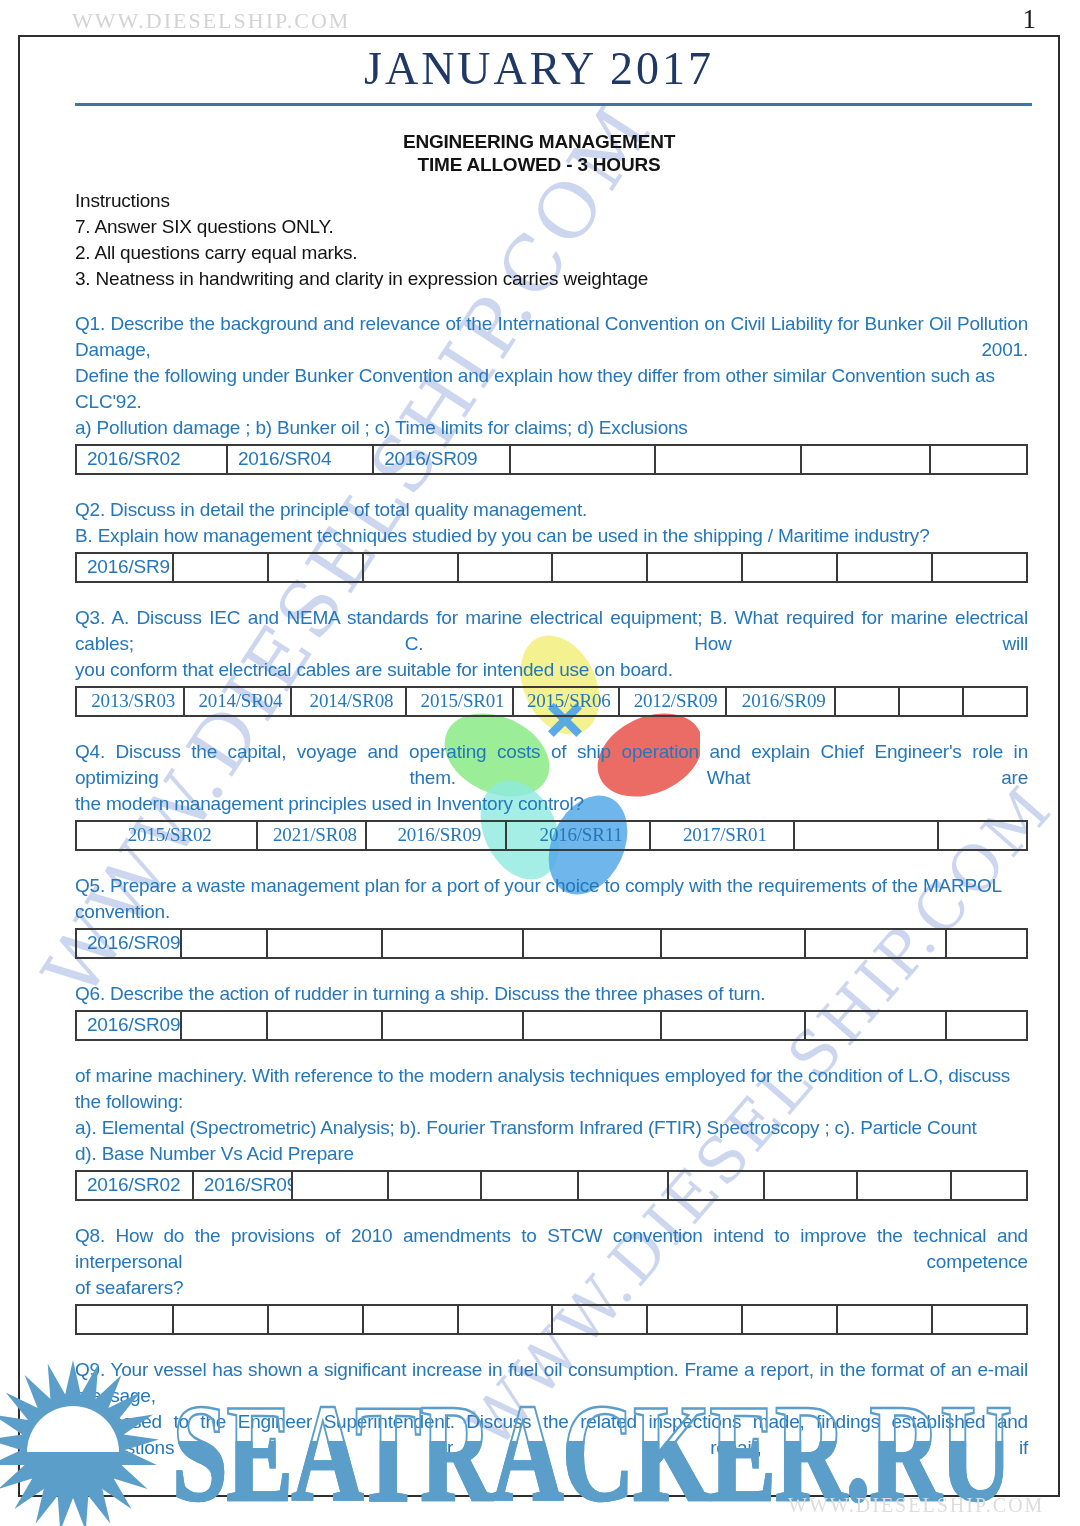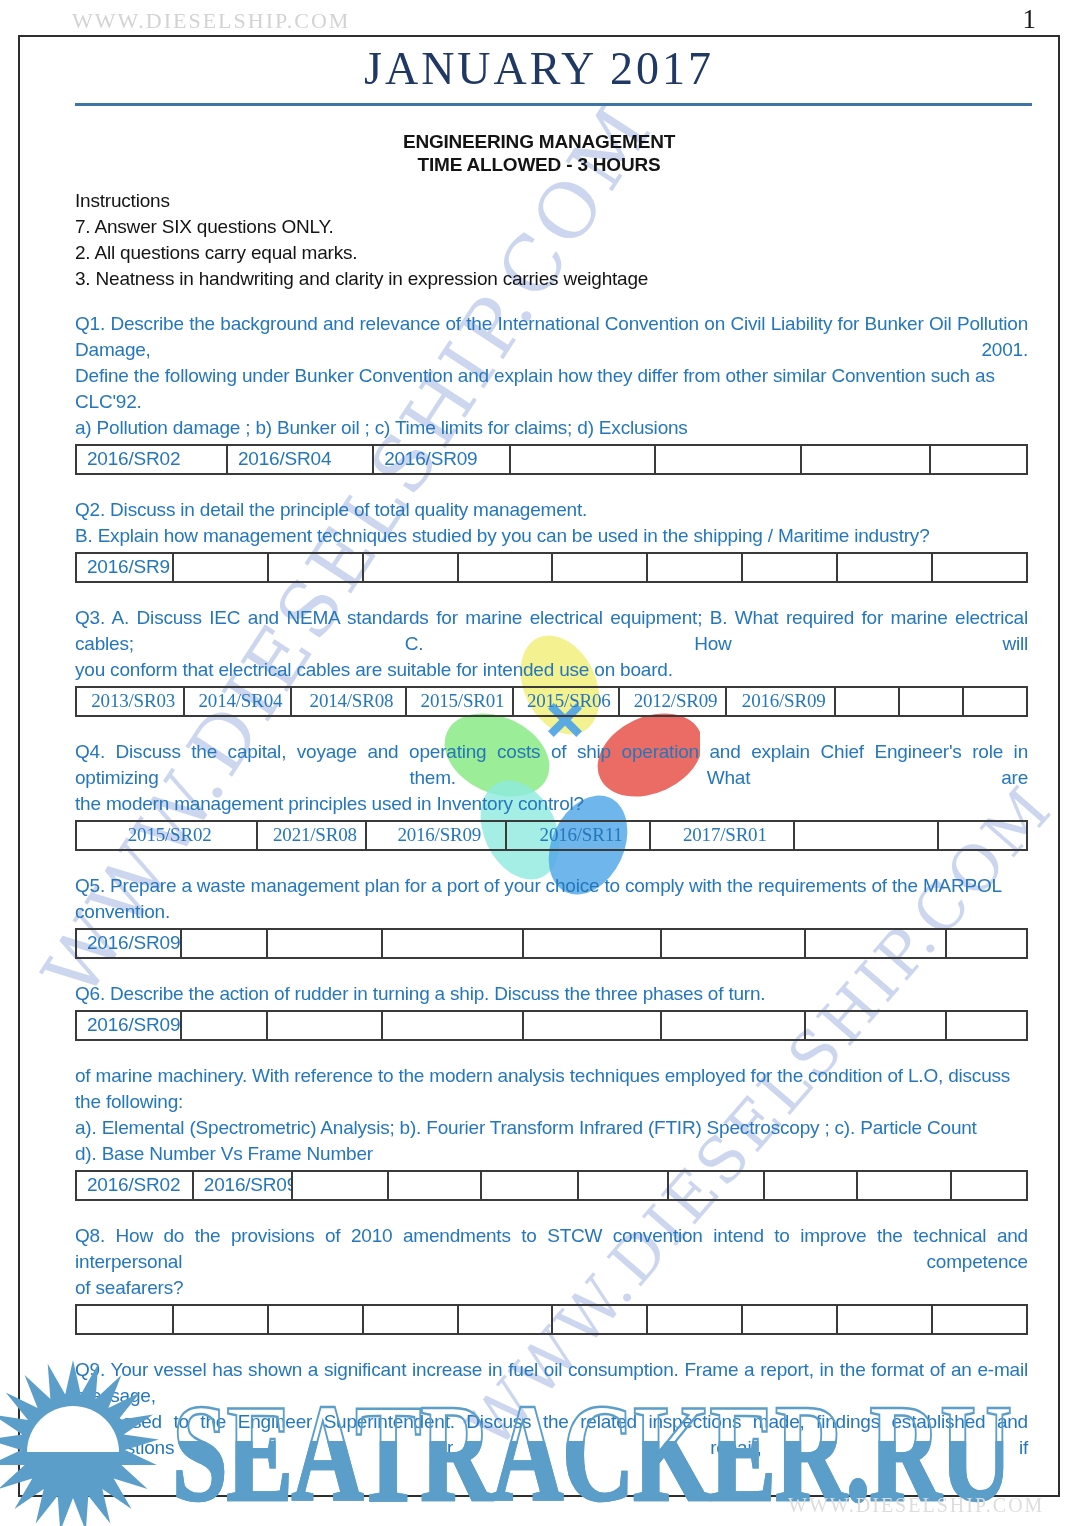--- a/index.html
+++ b/index.html
@@ -199,21 +199,21 @@
           <div class="q-cell" style="width: 14.9%;"></div>
           <div class="q-cell" style="width: 14.5%;"></div>
           <div class="q-cell" style="width: 15.2%;"></div>
           <div class="q-cell" style="width: 14.9%;"></div>
           <div class="q-cell" style="width: 8.5%;"></div>
         </div>
       </div>
       <div class="question-block">
         <div class="q-line">of marine machinery. With reference to the modern analysis techniques employed for the condition of L.O, discuss the following:</div>
         <div class="q-line">a). Elemental (Spectrometric) Analysis;  b). Fourier Transform Infrared (FTIR) Spectroscopy ; c). Particle Count</div>
-        <div class="q-line">d). Base Number Vs Frame Number</div>
+        <div class="q-line">d). Base Number Vs Acid Prepare</div>
         <div class="q-table">
           <div class="q-cell" style="width: 12.1%;">2016/SR02</div>
           <div class="q-cell" style="width: 10.5%;">2016/SR09</div>
           <div class="q-cell" style="width: 10.1%;"></div>
           <div class="q-cell" style="width: 9.8%;"></div>
           <div class="q-cell" style="width: 10.2%;"></div>
           <div class="q-cell" style="width: 9.5%;"></div>
           <div class="q-cell" style="width: 10.1%;"></div>
           <div class="q-cell" style="width: 9.8%;"></div>
           <div class="q-cell" style="width: 9.9%;"></div>

